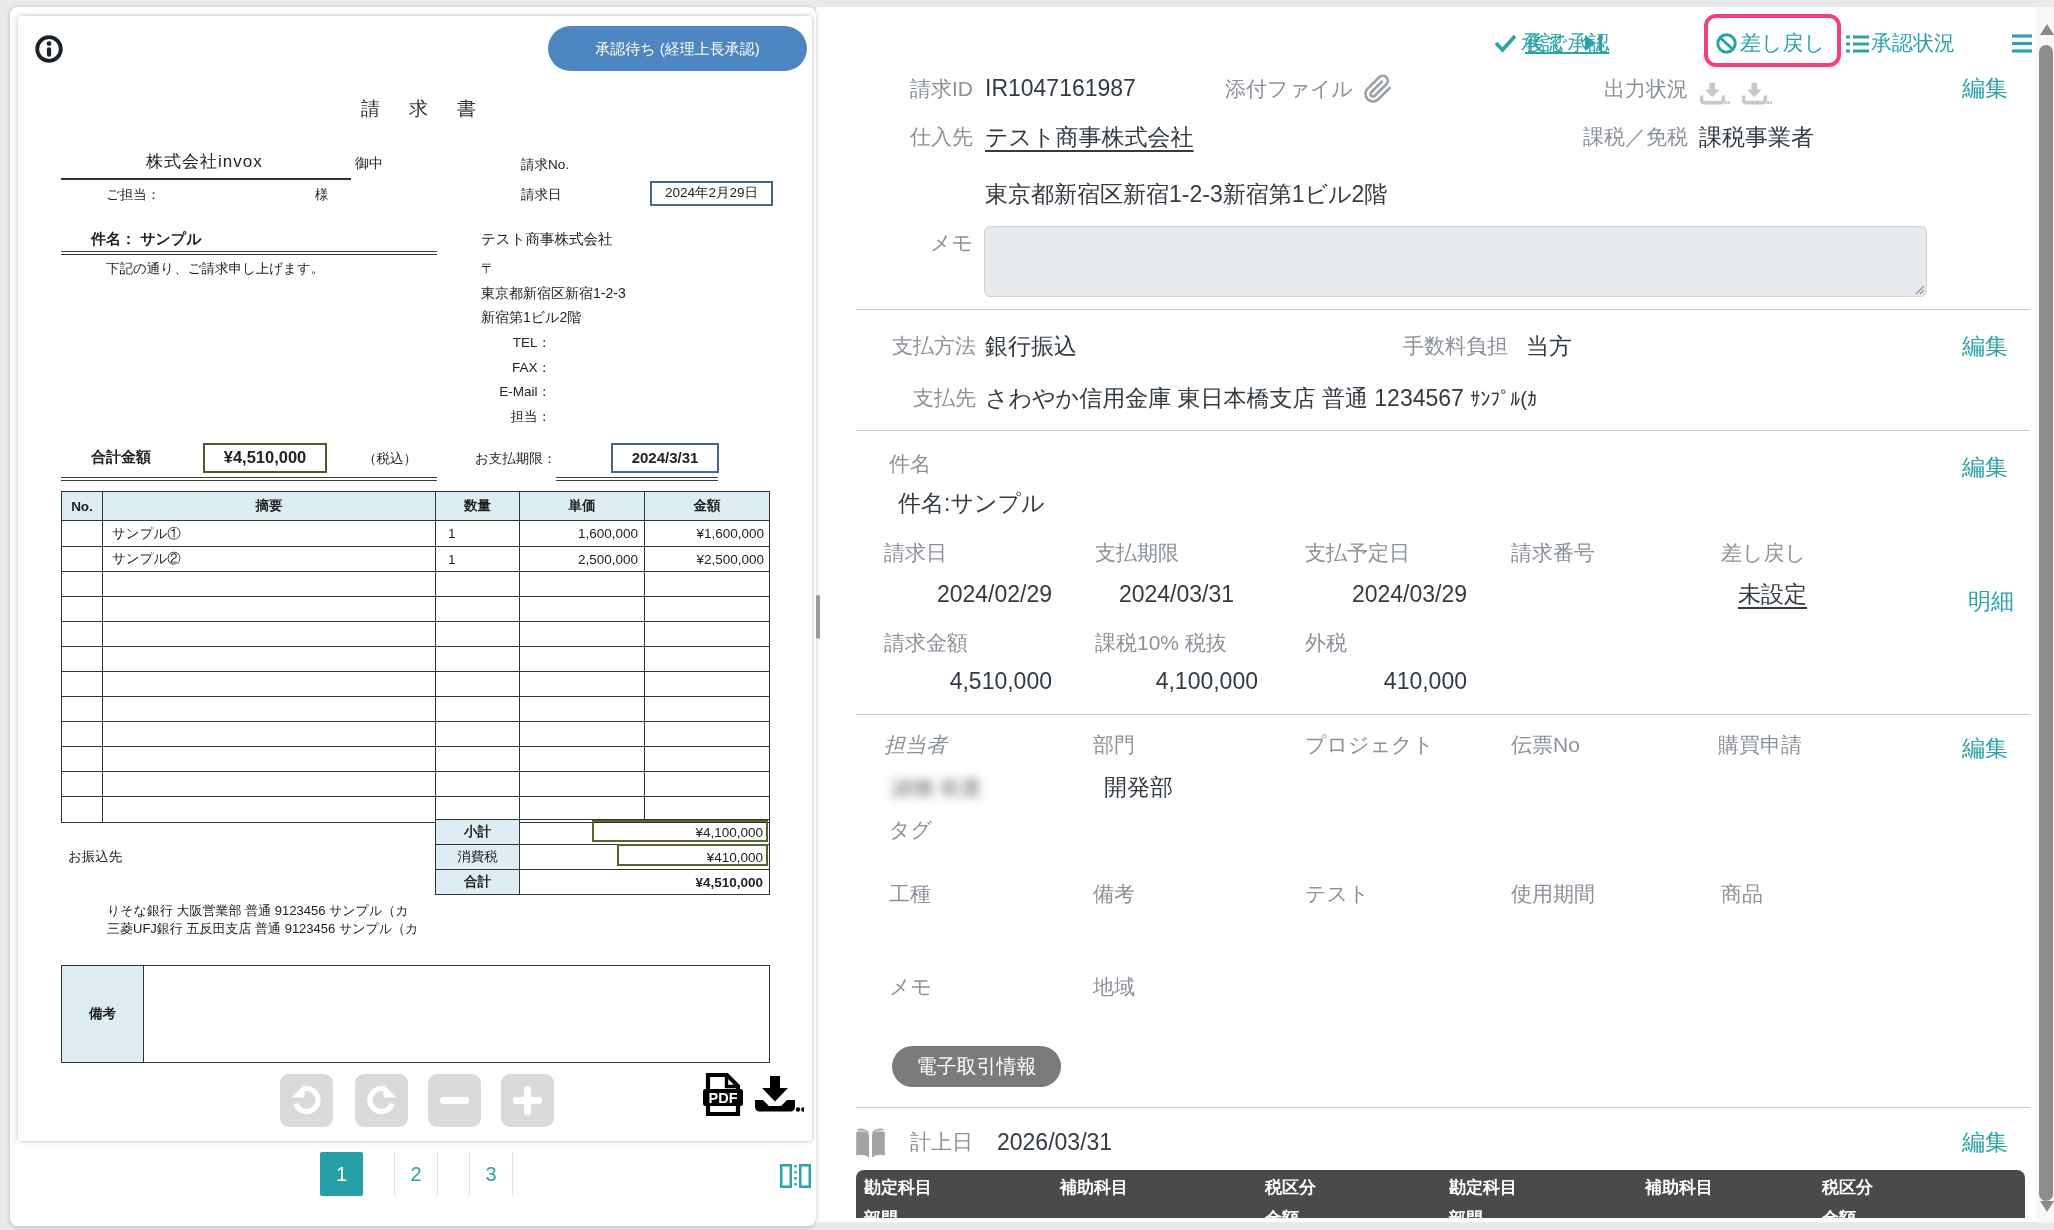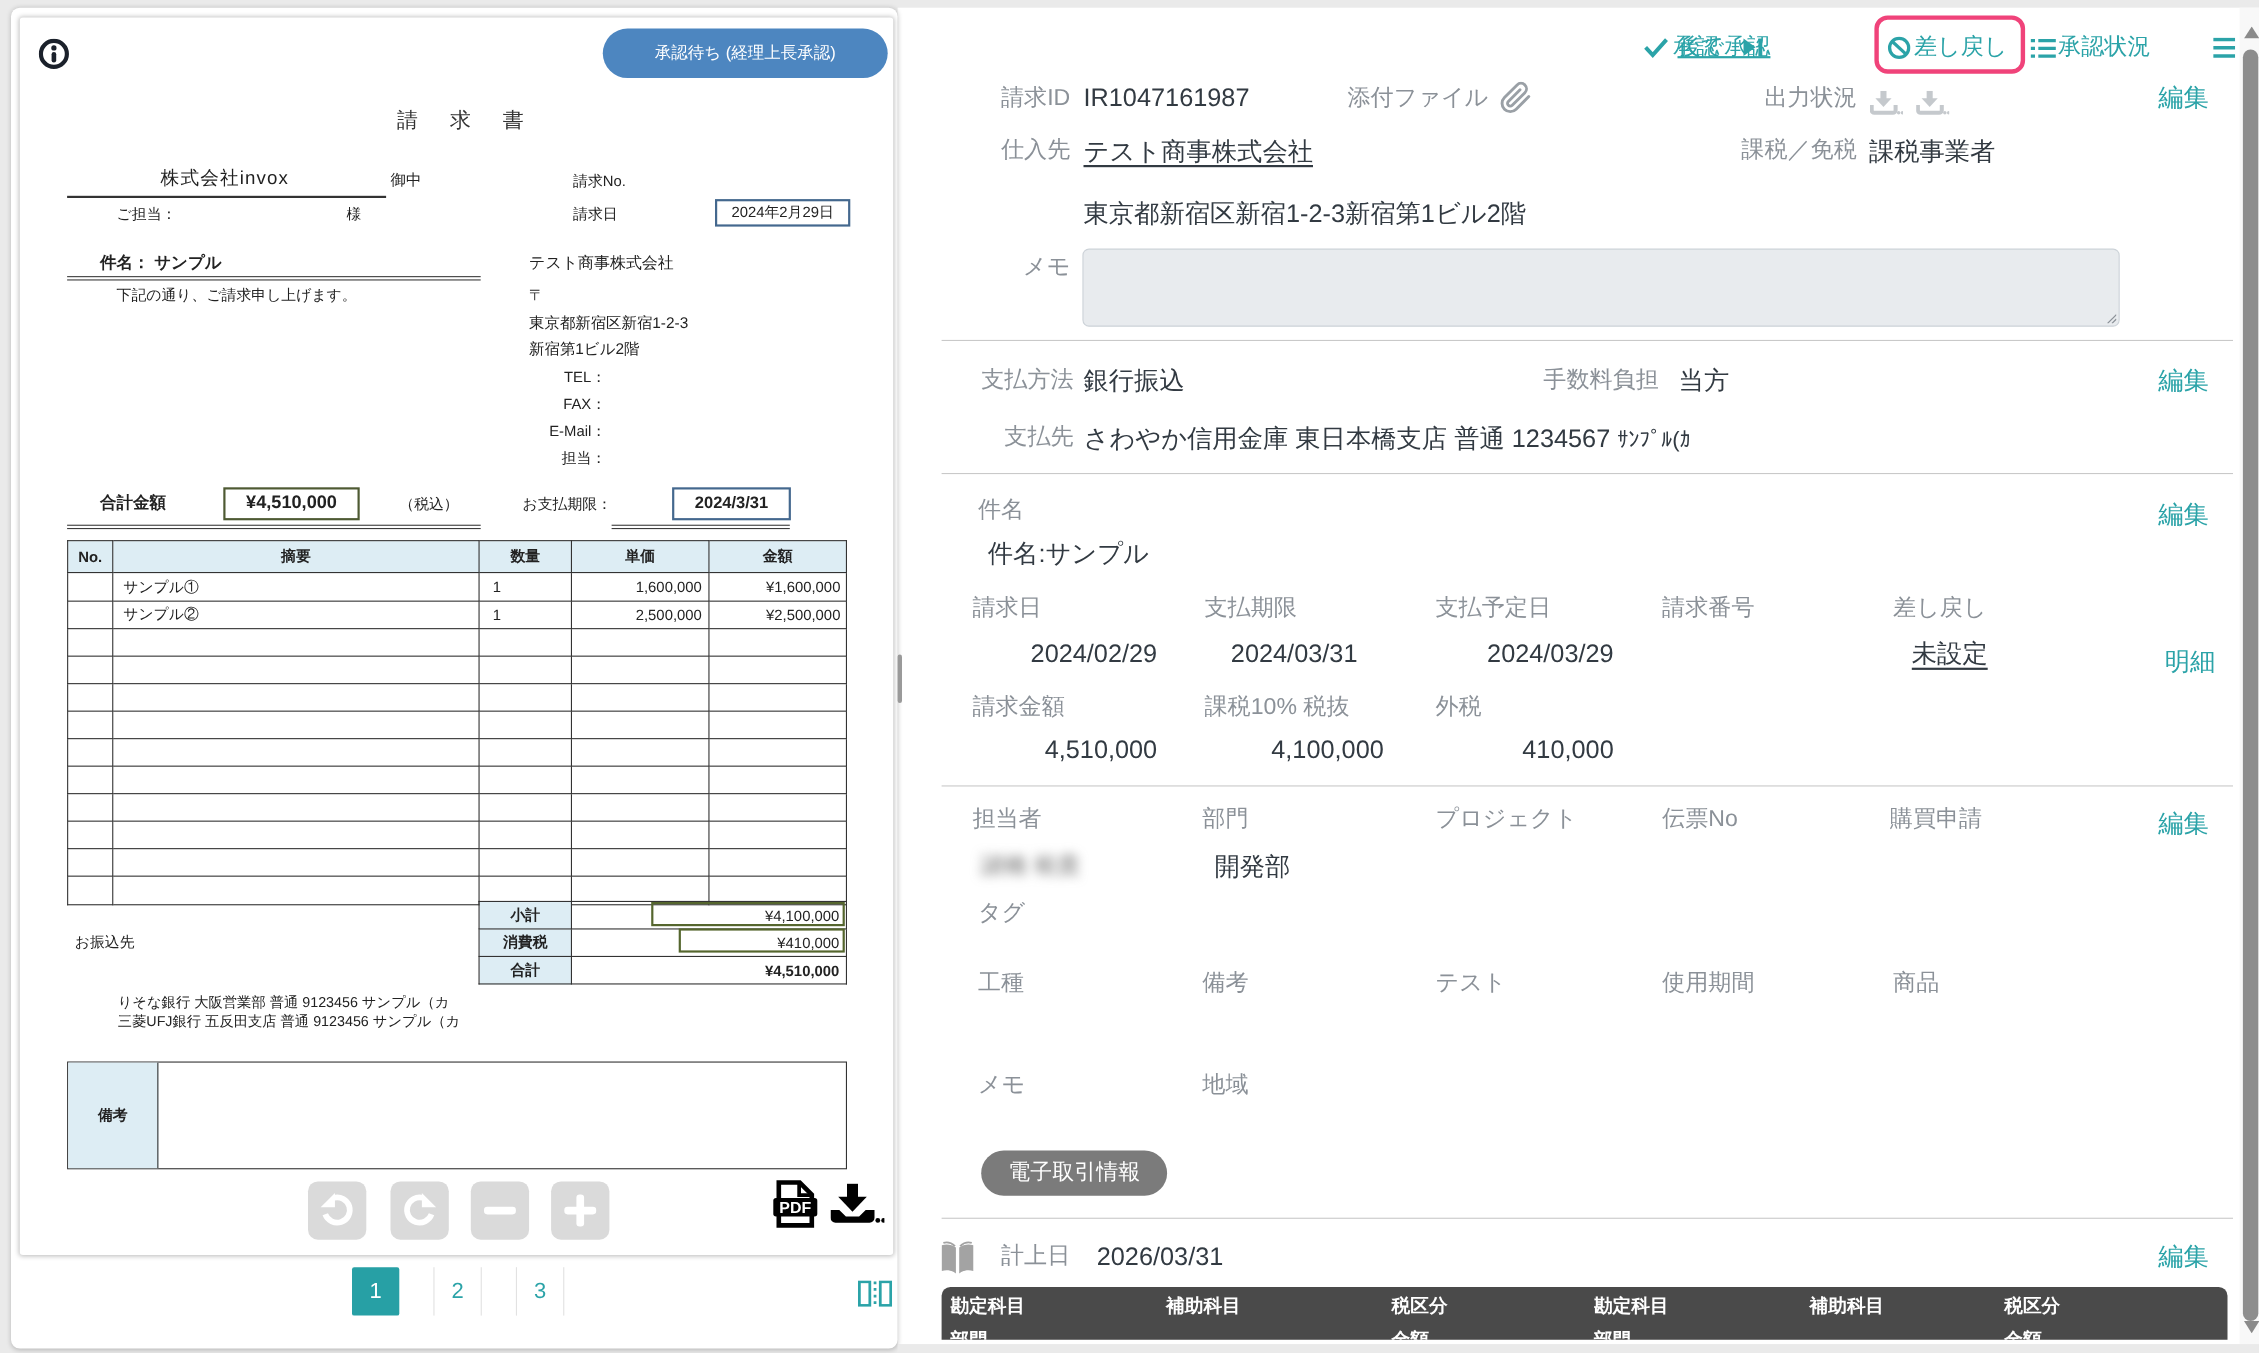--- a/index.html
+++ b/index.html
@@ -177,21 +177,21 @@
 <colgroup>
         <col style="width:84px">
         <col style="width:250px">
       </colgroup>
 <tbody>
         <tr style="height:25px;">
           <td style="border:1.5px solid #333; background:#ddedf4; font-weight:bold; text-align:center;">小計</td>
           <td style="border:1.5px solid #333; text-align:right; padding-right:6px;">¥4,100,000</td>
         </tr>
 <tr style="height:25px;">
-          <td style="border:1.5px solid #333; background:#ddedf4; font-weight:bold; text-align:center;">消費税</td>
+          <td style="border:1.5px solid #333; background:#ddedf4; font-weight:normal; text-align:center;">消費税</td>
           <td style="border:1.5px solid #333; text-align:right; padding-right:6px;">¥410,000</td>
         </tr>
 <tr style="height:25px;">
           <td style="border:1.5px solid #333; background:#ddedf4; font-weight:bold; text-align:center;">合計</td>
           <td style="border:1.5px solid #333; text-align:right; padding-right:6px; font-weight:bold;">¥4,510,000</td>
         </tr>
 </tbody>
     </table>
 <div class="abs" style="left:592px; top:820px; width:176px; height:22px; border:2.5px solid #55662e;"></div>
 <div class="abs" style="left:617px; top:844px; width:151px; height:22px; border:2.5px solid #55662e;"></div>
@@ -350,21 +350,21 @@
 
 <div class="lbl" style="left:884px; top:629px;">請求金額</div>
 <div class="lbl" style="left:1095px; top:629px;">課税10% 税抜</div>
 <div class="lbl" style="left:1305px; top:629px;">外税</div>
 <div class="val" style="left:884px; top:666px; width:168px; text-align:right;">4,510,000</div>
 <div class="val" style="left:1095px; top:666px; width:163px; text-align:right;">4,100,000</div>
 <div class="val" style="left:1305px; top:666px; width:162px; text-align:right;">410,000</div>
 
 <div class="abs" style="left:856px; top:714px; width:1174px; height:1px; background:#c9c9c9;"></div>
 
-<div class="lbl" style="left:884px; top:731px;">担当者</div>
+<div class="lbl" style="left:884px; top:731px;font-style:italic;">担当者</div>
 <div class="lbl" style="left:1093px; top:731px;">部門</div>
 <div class="lbl" style="left:1305px; top:731px;">プロジェクト</div>
 <div class="lbl" style="left:1511px; top:731px;">伝票No</div>
 <div class="lbl" style="left:1718px; top:731px;">購買申請</div>
 <div class="tlink" style="left:1962px; top:733px;">編集</div>
 <div class="val" style="left:892px; top:773px; filter:blur(5px); color:#666; font-size:21px;">諸橋 裕貴</div>
 <div class="val" style="left:1104px; top:772px;">開発部</div>
 <div class="lbl" style="left:889px; top:816px;">タグ</div>
 
 <div class="lbl" style="left:889px; top:880px;">工種</div>

